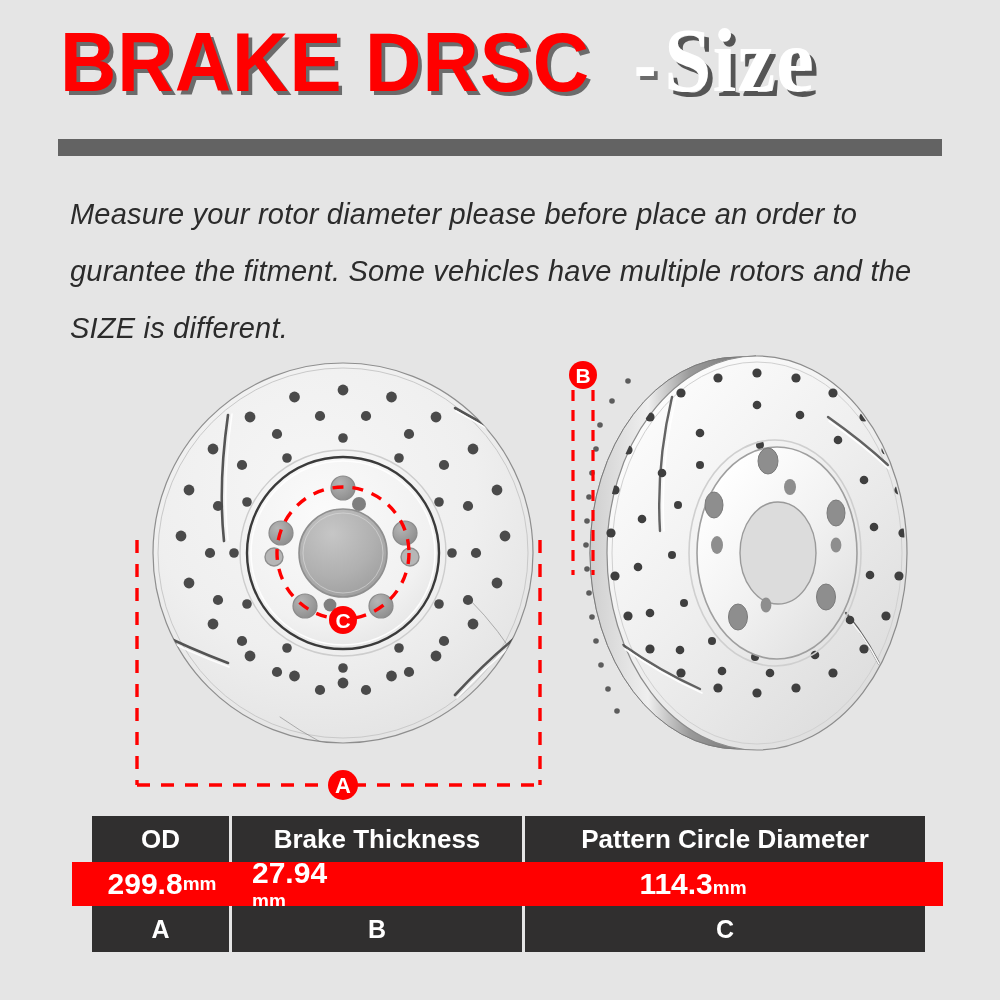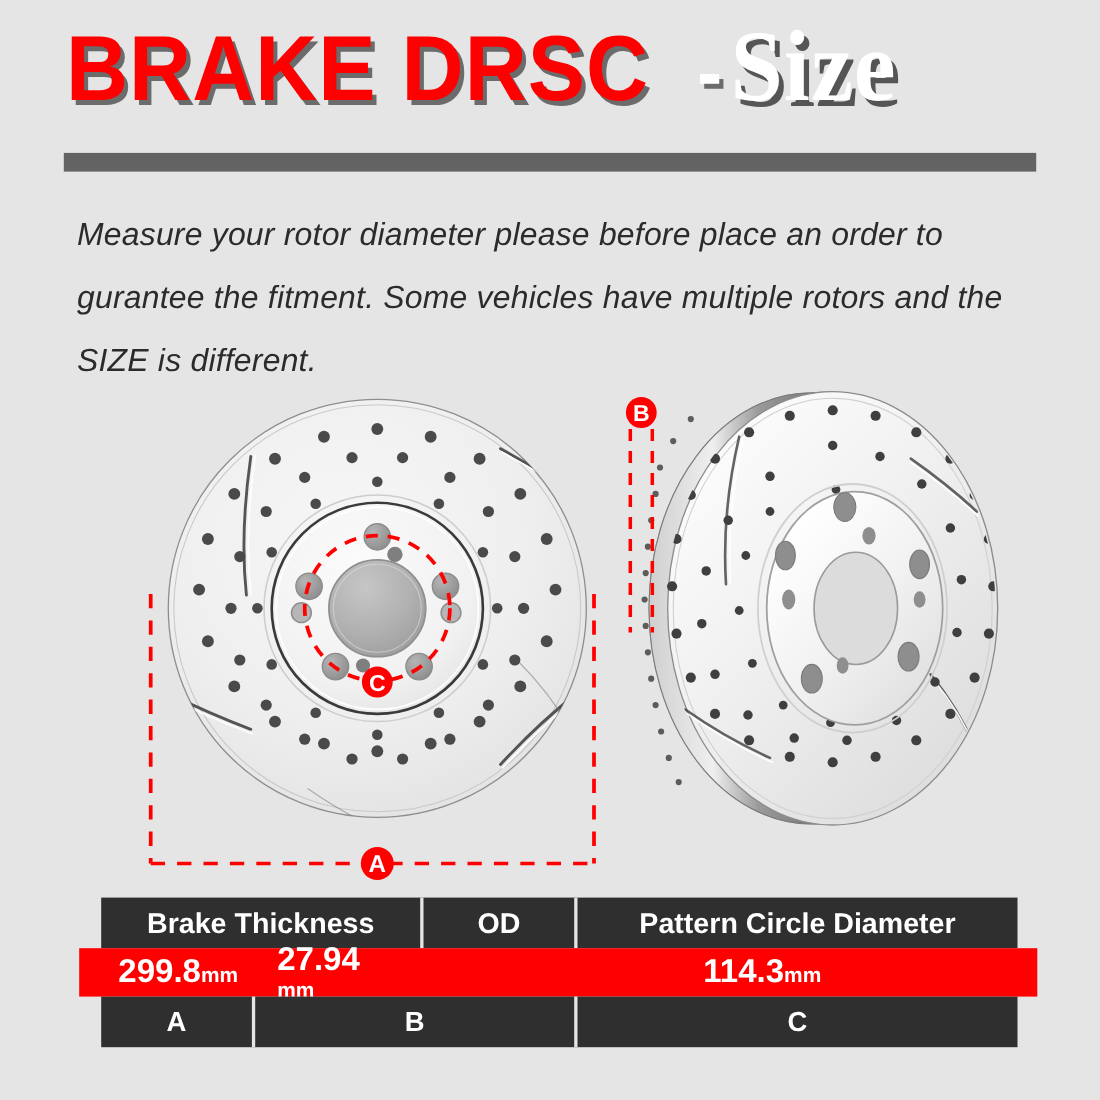--- a/index.html
+++ b/index.html
@@ -154,21 +154,21 @@
     font-size: 30px;
     display: flex;
     align-items: baseline;
     justify-content: center;
   }
   .vcell .unit {
     font-size: 19px;
     font-weight: bold;
     margin-left: 0;
   }
-  .vcell.v1 { width: 180px; }
+  .vcell.v1 { width: 180px; align-items: center; }
   .vcell.v2 { width: 293px; flex-direction: column; }
   .vcell.v3 { flex: 1; padding-right: 102px; }
 
   .row-letter { position: absolute; left: 0; top: 90px; width: 833px; }
   .row-head   { position: absolute; left: 0; top: 0;  width: 833px; }
 </style>
 </head>
 <body>
 
 <div id="page">
@@ -476,22 +476,22 @@
           <text x="583" y="38" text-anchor="middle" fill="#ffffff" font-family="Liberation Sans, sans-serif" font-size="21" font-weight="bold">B</text>
         </g>
       </g>
     </svg>
   </div>
 
 
   <div class="spec-table">
 
     <div class="spec-row row-head">
+      <div class="cell c1">OD</div>
       <div class="cell c2">Brake Thickness</div>
-      <div class="cell c1">OD</div>
       <div class="cell c3">Pattern Circle Diameter</div>
     </div>
 
     <div class="row-values">
       <div class="vcell v1">
         <span>299.8</span>
           <span class="unit">mm</span>
       </div>
       <div class="vcell v2">
         <span>27.94</span>

